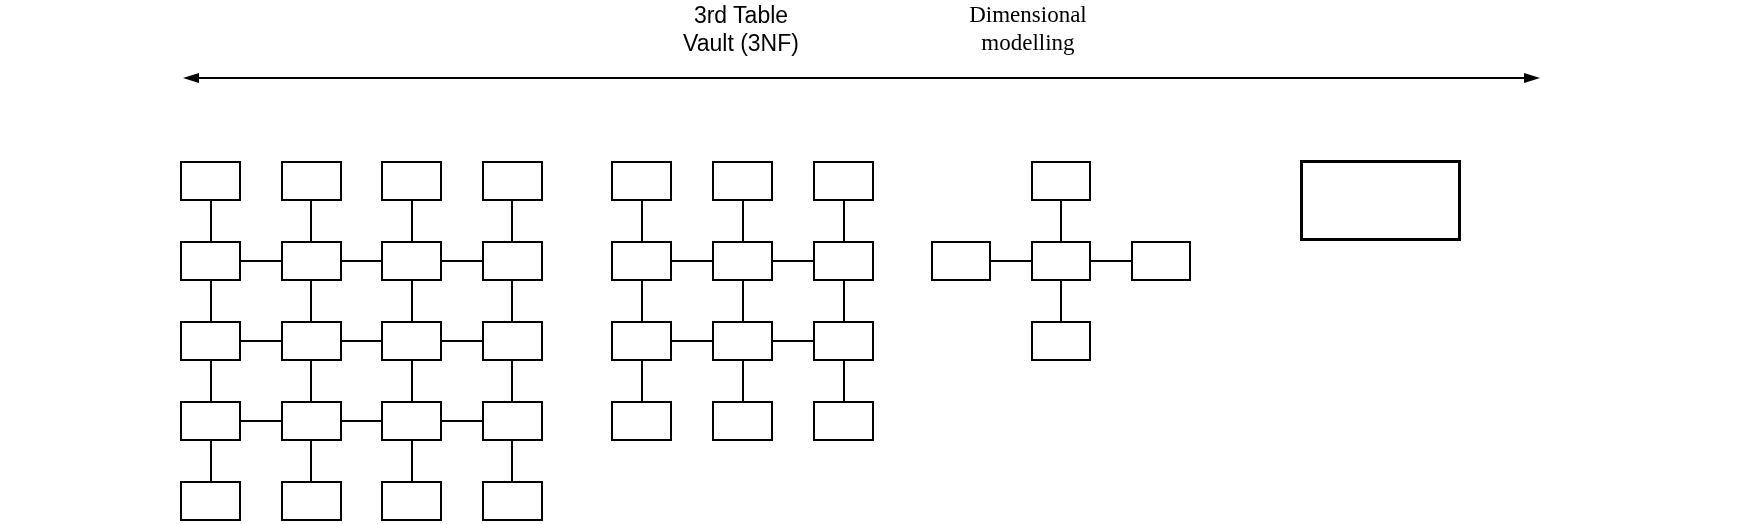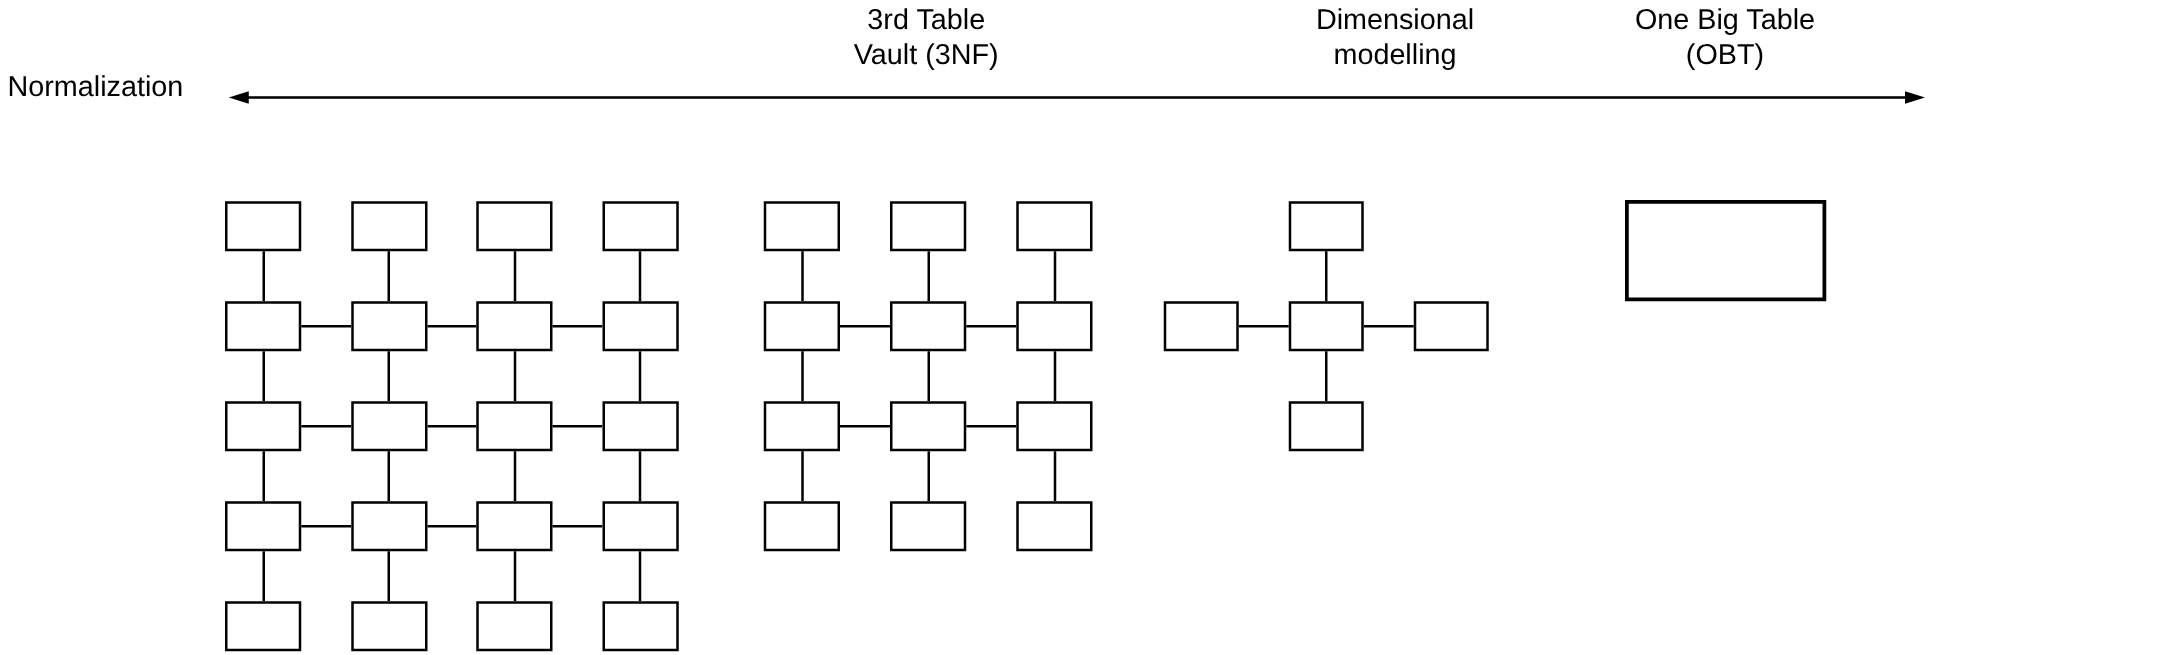--- a/index.html
+++ b/index.html
@@ -61,42 +61,37 @@
   .conn {
     position: absolute;
     background: #000000;
   }
 </style>
 </head>
 <body>
 
 <div id="canvas">
 
-  <span class="axis-label left">Normalization</span>
 
 
   <div class="arrow-line"></div>
   <div class="arrow-head left"></div>
   <div class="arrow-head right"></div>
 
 
   <div class="cat-label" style="left: 741px;">
     <div>3rd Table</div>
     <div>Vault (3NF)</div>
   </div>
 
-  <div class="cat-label" style="left: 1116px;">
+  <div class="cat-label" style="left: 1028px; font-family: Liberation Serif, serif;">
     <div>Dimensional</div>
     <div>modelling</div>
   </div>
 
-  <div class="cat-label" style="left: 1380px;">
-    <div>One Big Table</div>
-    <div>(OBT)</div>
-  </div>
 
   <div id="shapes">
       <div class="ebox" style="left: 180px; top: 161px; width: 61px; height: 40px;"></div>
       <div class="conn" style="left: 209.5px; top: 201px; width: 2px; height: 40px;"></div>
       <div class="ebox" style="left: 280.5px; top: 161px; width: 61px; height: 40px;"></div>
       <div class="conn" style="left: 310px; top: 201px; width: 2px; height: 40px;"></div>
       <div class="ebox" style="left: 381px; top: 161px; width: 61px; height: 40px;"></div>
       <div class="conn" style="left: 410.5px; top: 201px; width: 2px; height: 40px;"></div>
       <div class="ebox" style="left: 481.5px; top: 161px; width: 61px; height: 40px;"></div>
       <div class="conn" style="left: 511px; top: 201px; width: 2px; height: 40px;"></div>

